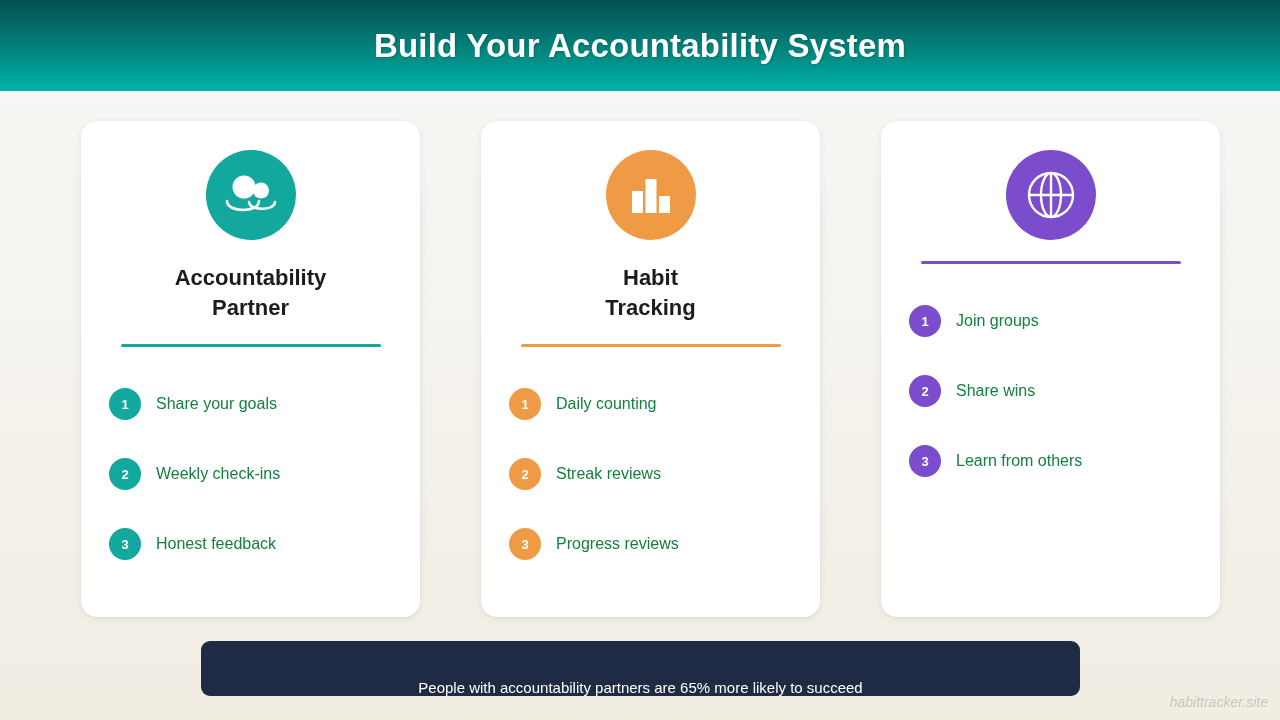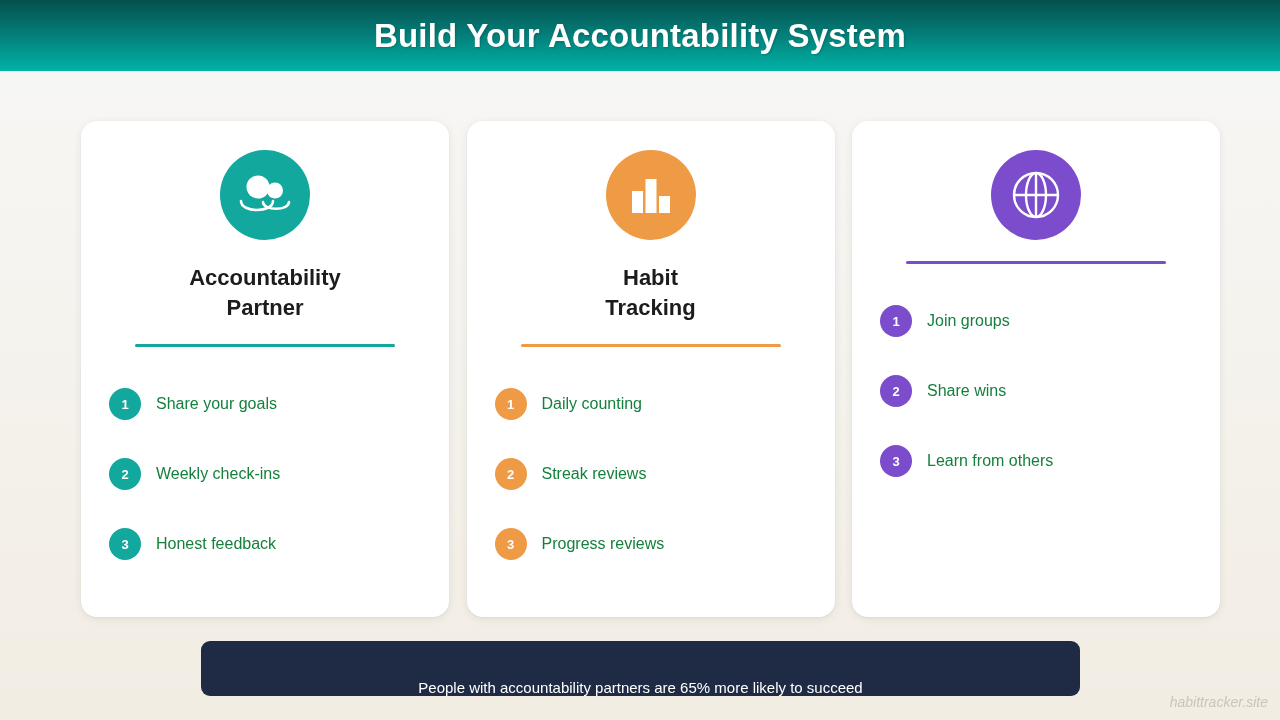--- a/index.html
+++ b/index.html
@@ -7,21 +7,21 @@
   html,body { width:1280px; height:720px; }
   body {
     font-family:"Liberation Sans", sans-serif;
     background:linear-gradient(180deg,#f7f7f6 0%,#f5f3ee 45%,#f2ede3 100%);
     overflow:hidden;
     position:relative;
   }
 
   
   .header {
-    width:1280px; height:71px;
+    width:1280px; height:91px;
     background:linear-gradient(180deg,#04504d 0%,#047a75 45%,#00b3a8 100%);
     display:flex; align-items:center; justify-content:center;
   }
   .header-title {
     color:#ffffff;
     font-size:33px;
     font-weight:bold;
     letter-spacing:.2px;
     text-shadow:1px 1px 2px rgba(0,0,0,.18);
     white-space:nowrap;
@@ -29,21 +29,21 @@
 
   
   .cards {
     position:absolute;
     top:121px; left:81px;
     width:1139px; height:496px;
     display:flex;
     justify-content:space-between;
   }
   .card {
-    width:368px; height:496px;
+    width:339px; height:496px;
     background:#ffffff;
     border-radius:16px;
     box-shadow:0 2px 10px rgba(30,40,60,.07), 0 1px 3px rgba(30,40,60,.05);
     display:flex; flex-direction:column; align-items:center;
     padding-top:29px;
   }
 
   .icon-circle {
     width:90px; height:90px;
     border-radius:50%;

